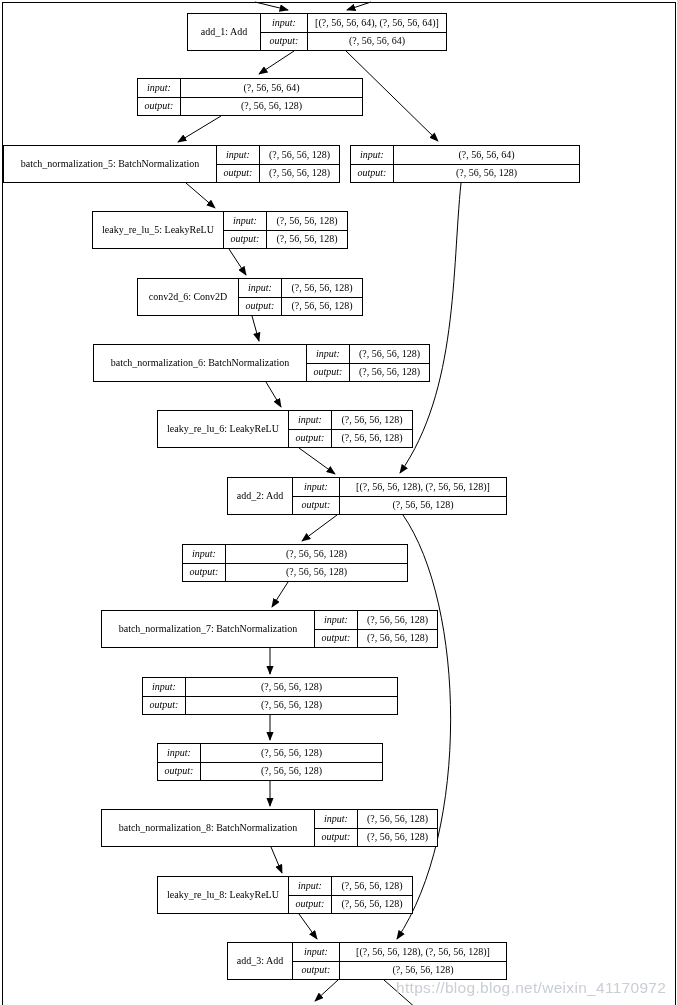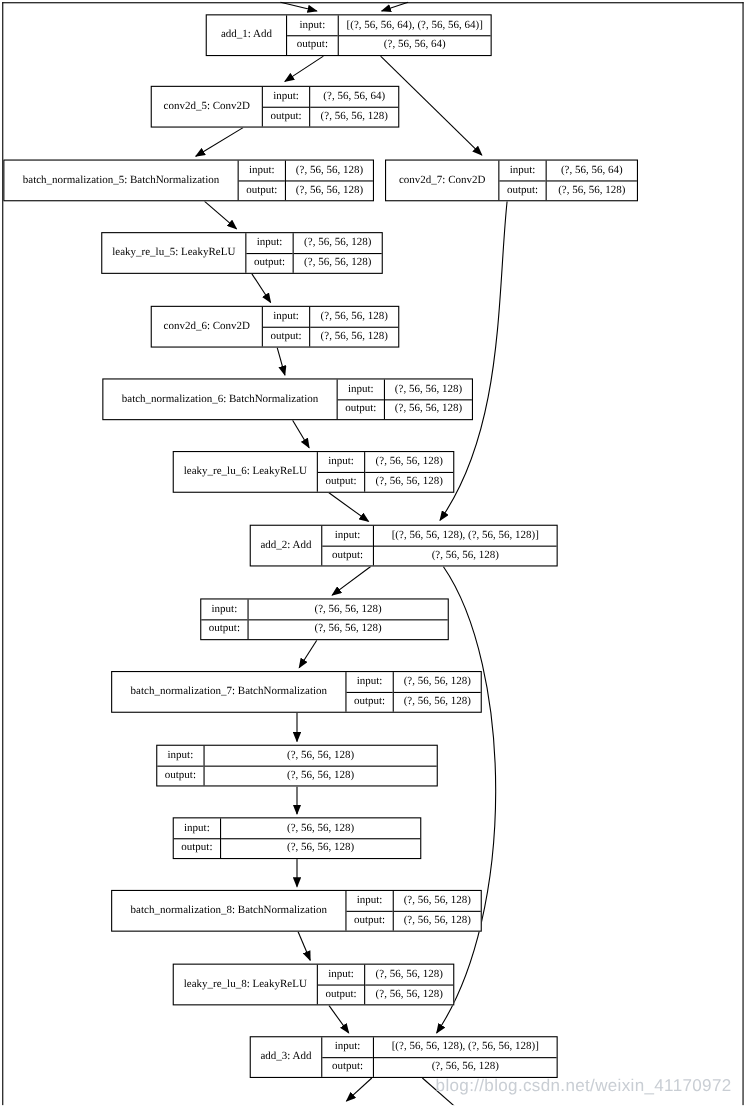--- a/index.html
+++ b/index.html
@@ -12,21 +12,21 @@
     border-left:1px solid #000;border-top:1px solid #000;border-right:1px solid #000;
     pointer-events:none;
   }
   .node{
     position:absolute;height:38px;display:flex;background:#fff;
     border:1px solid #000;box-sizing:border-box;font-size:10px;line-height:1;
   }
   .cell{display:flex;align-items:center;justify-content:center;white-space:nowrap;}
   .lbl{border-right:1px solid #000;text-align:center;}
   .iocol,.valcol{display:flex;flex-direction:column;}
-  .iocol{border-right:1px solid #000;}
+  .iocol{border-right:1px solid #000;font-style:italic;}
   .valcol{flex:1;}
   .iocol .cell,.valcol .cell{flex:1;}
   .iocol .cell:first-child,.valcol .cell:first-child{border-bottom:1px solid #000;}
   svg#edges{position:absolute;left:0;top:0;pointer-events:none;}
   #watermark{
     position:absolute;left:396px;top:979px;
     font-family:"Liberation Sans",sans-serif;font-size:15.5px;letter-spacing:.3px;
     color:#c9ced4;white-space:nowrap;
   }
 </style>
@@ -74,21 +74,20 @@
       <div class="cell">input:</div>
       <div class="cell">output:</div>
     </div>
     <div class="valcol">
       <div class="cell">[(?, 56, 56, 64), (?, 56, 56, 64)]</div>
       <div class="cell">(?, 56, 56, 64)</div>
     </div>
   </div>
 
   <div class="node" style="left:137px;top:78px;width:226px;">
-    <div class="cell lbl" style="width:100px">conv2d_5: Conv2D</div>
     <div class="iocol" style="width:42px">
       <div class="cell">input:</div>
       <div class="cell">output:</div>
     </div>
     <div class="valcol">
       <div class="cell">(?, 56, 56, 64)</div>
       <div class="cell">(?, 56, 56, 128)</div>
     </div>
   </div>
 
@@ -98,21 +97,20 @@
       <div class="cell">input:</div>
       <div class="cell">output:</div>
     </div>
     <div class="valcol">
       <div class="cell">(?, 56, 56, 128)</div>
       <div class="cell">(?, 56, 56, 128)</div>
     </div>
   </div>
 
   <div class="node" style="left:350px;top:145px;width:230px;">
-    <div class="cell lbl" style="width:102px">conv2d_7: Conv2D</div>
     <div class="iocol" style="width:42px">
       <div class="cell">input:</div>
       <div class="cell">output:</div>
     </div>
     <div class="valcol">
       <div class="cell">(?, 56, 56, 64)</div>
       <div class="cell">(?, 56, 56, 128)</div>
     </div>
   </div>
 
@@ -250,15 +248,15 @@
     <div class="iocol" style="width:46px">
       <div class="cell">input:</div>
       <div class="cell">output:</div>
     </div>
     <div class="valcol">
       <div class="cell">[(?, 56, 56, 128), (?, 56, 56, 128)]</div>
       <div class="cell">(?, 56, 56, 128)</div>
     </div>
   </div>
 
-  <div id="watermark">blog://blog.csdn.net/weixin_41170972</div>
+  <div id="watermark">https://blog.blog.net/weixin_41170972</div>
 
 </div>
 
 </body></html>

